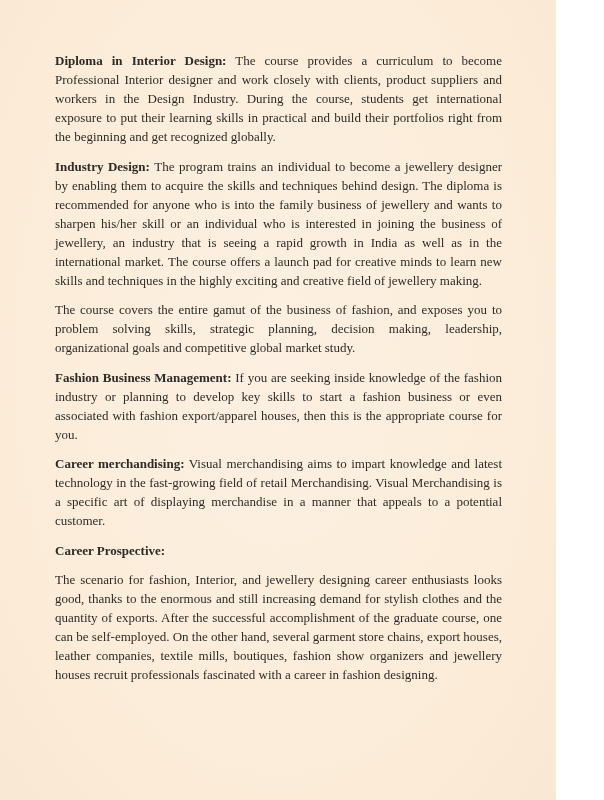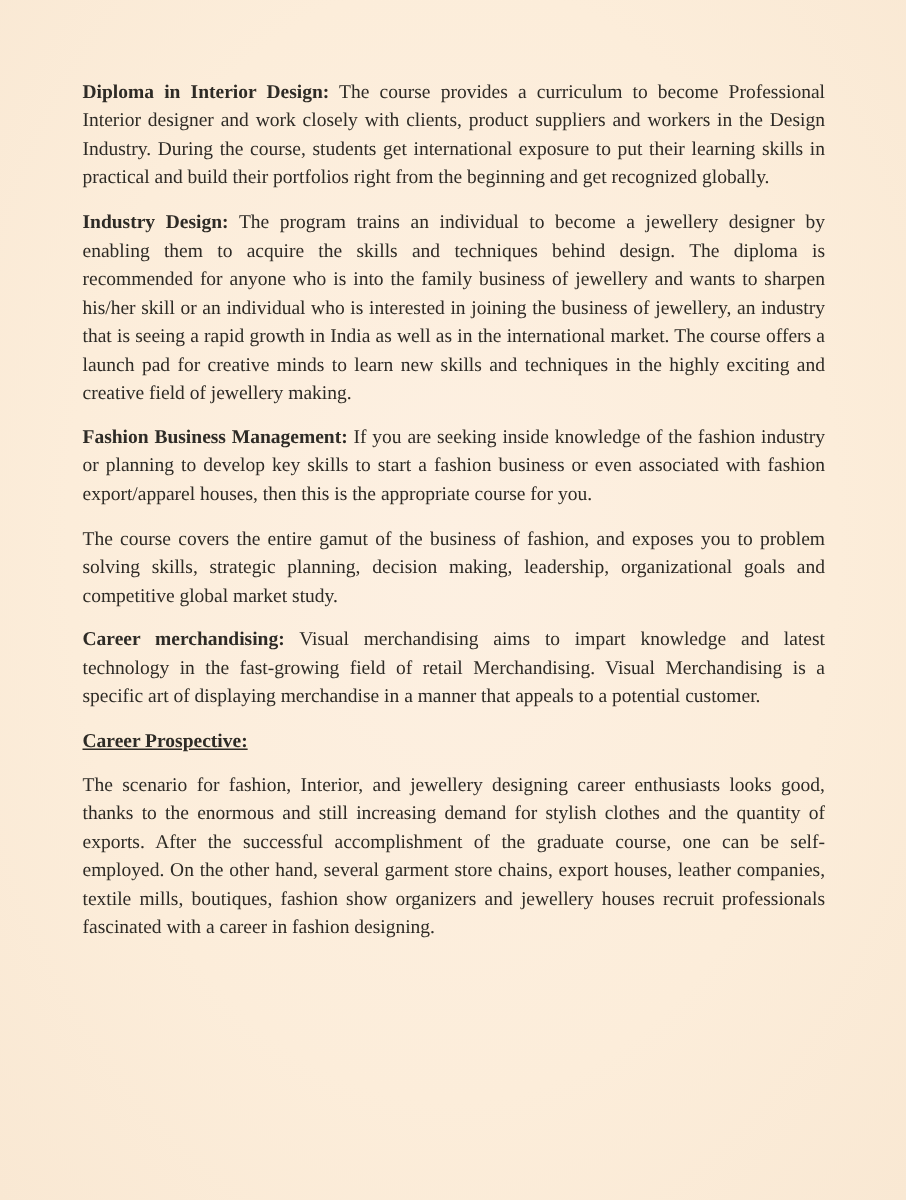--- a/index.html
+++ b/index.html
@@ -5,42 +5,41 @@
   html, body {
     margin: 0;
     padding: 0;
   }
   body {
     width: 604px;
     height: 800px;
     font-family: "Liberation Serif", serif;
   }
   .page {
-    width: 604px;
+    width: 556px;
     height: 800px;
     box-sizing: border-box;
     background: radial-gradient(ellipse at 50% 45%, #fdf0e2 0%, #fcedda 60%, #f9e8d3 100%);
     overflow: hidden;
   }
   .content {
     box-sizing: border-box;
     padding: 51px 54px 0 55px;
   }
   .para {
     margin: 0 0 10.5px 0;
     font-size: 13px;
     line-height: 19px;
     color: #2e2b26;
     text-align: justify;
   }
   .para .lead {
     font-weight: bold;
   }
   .para .lead.underlined {
-    text-decoration: underline;
   }
   .para:last-child {
     margin-bottom: 0;
   }
 </style>
 </head>
 <body>
 
 <div class="page">
   <div class="content">
@@ -49,26 +48,26 @@
       <span class="lead">Diploma in Interior Design:</span>
       <span>The course provides a curriculum to become Professional Interior designer and work closely with clients, product suppliers and workers in the Design Industry. During the course, students get international exposure to put their learning skills in practical and build their portfolios right from the beginning and get recognized globally.</span>
     </p>
 
     <p class="para">
       <span class="lead">Industry Design:</span>
       <span>The program trains an individual to become a jewellery designer by enabling them to acquire the skills and techniques behind design. The diploma is recommended for anyone who is into the family business of jewellery and wants to sharpen his/her skill or an individual who is interested in joining the business of jewellery, an industry that is seeing a rapid growth in India as well as in the international market. The course offers a launch pad for creative minds to learn new skills and techniques in the highly exciting and creative field of jewellery making.</span>
     </p>
 
     <p class="para">
-      <span class="lead">Fashion Business Management:</span>
-      <span>If you are seeking inside knowledge of the fashion industry or planning to develop key skills to start a fashion business or even associated with fashion export/apparel houses, then this is the appropriate course for you.</span>
+      <span>The course covers the entire gamut of the business of fashion, and exposes you to problem solving skills, strategic planning, decision making, leadership, organizational goals and competitive global market study.</span>
     </p>
 
     <p class="para">
-      <span>The course covers the entire gamut of the business of fashion, and exposes you to problem solving skills, strategic planning, decision making, leadership, organizational goals and competitive global market study.</span>
+      <span class="lead">Fashion Business Management:</span>
+      <span>If you are seeking inside knowledge of the fashion industry or planning to develop key skills to start a fashion business or even associated with fashion export/apparel houses, then this is the appropriate course for you.</span>
     </p>
 
     <p class="para">
       <span class="lead">Career merchandising:</span>
       <span>Visual merchandising aims to impart knowledge and latest technology in the fast-growing field of retail Merchandising. Visual Merchandising is a specific art of displaying merchandise in a manner that appeals to a potential customer.</span>
     </p>
 
 
     <p class="para">
       <span class="lead underlined">Career Prospective:</span>

